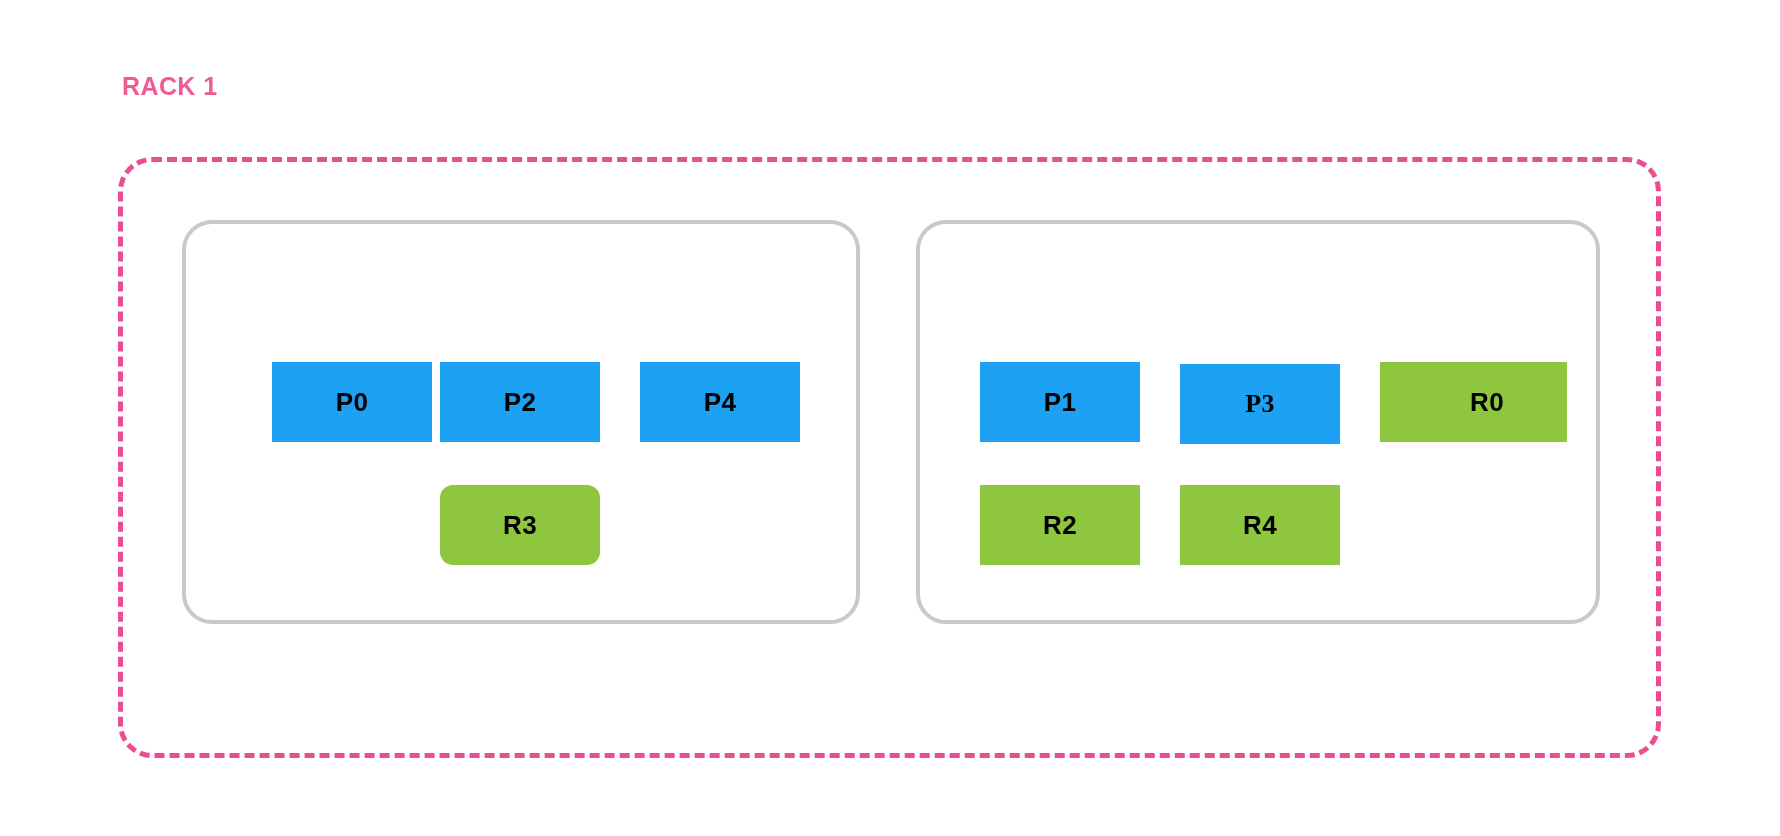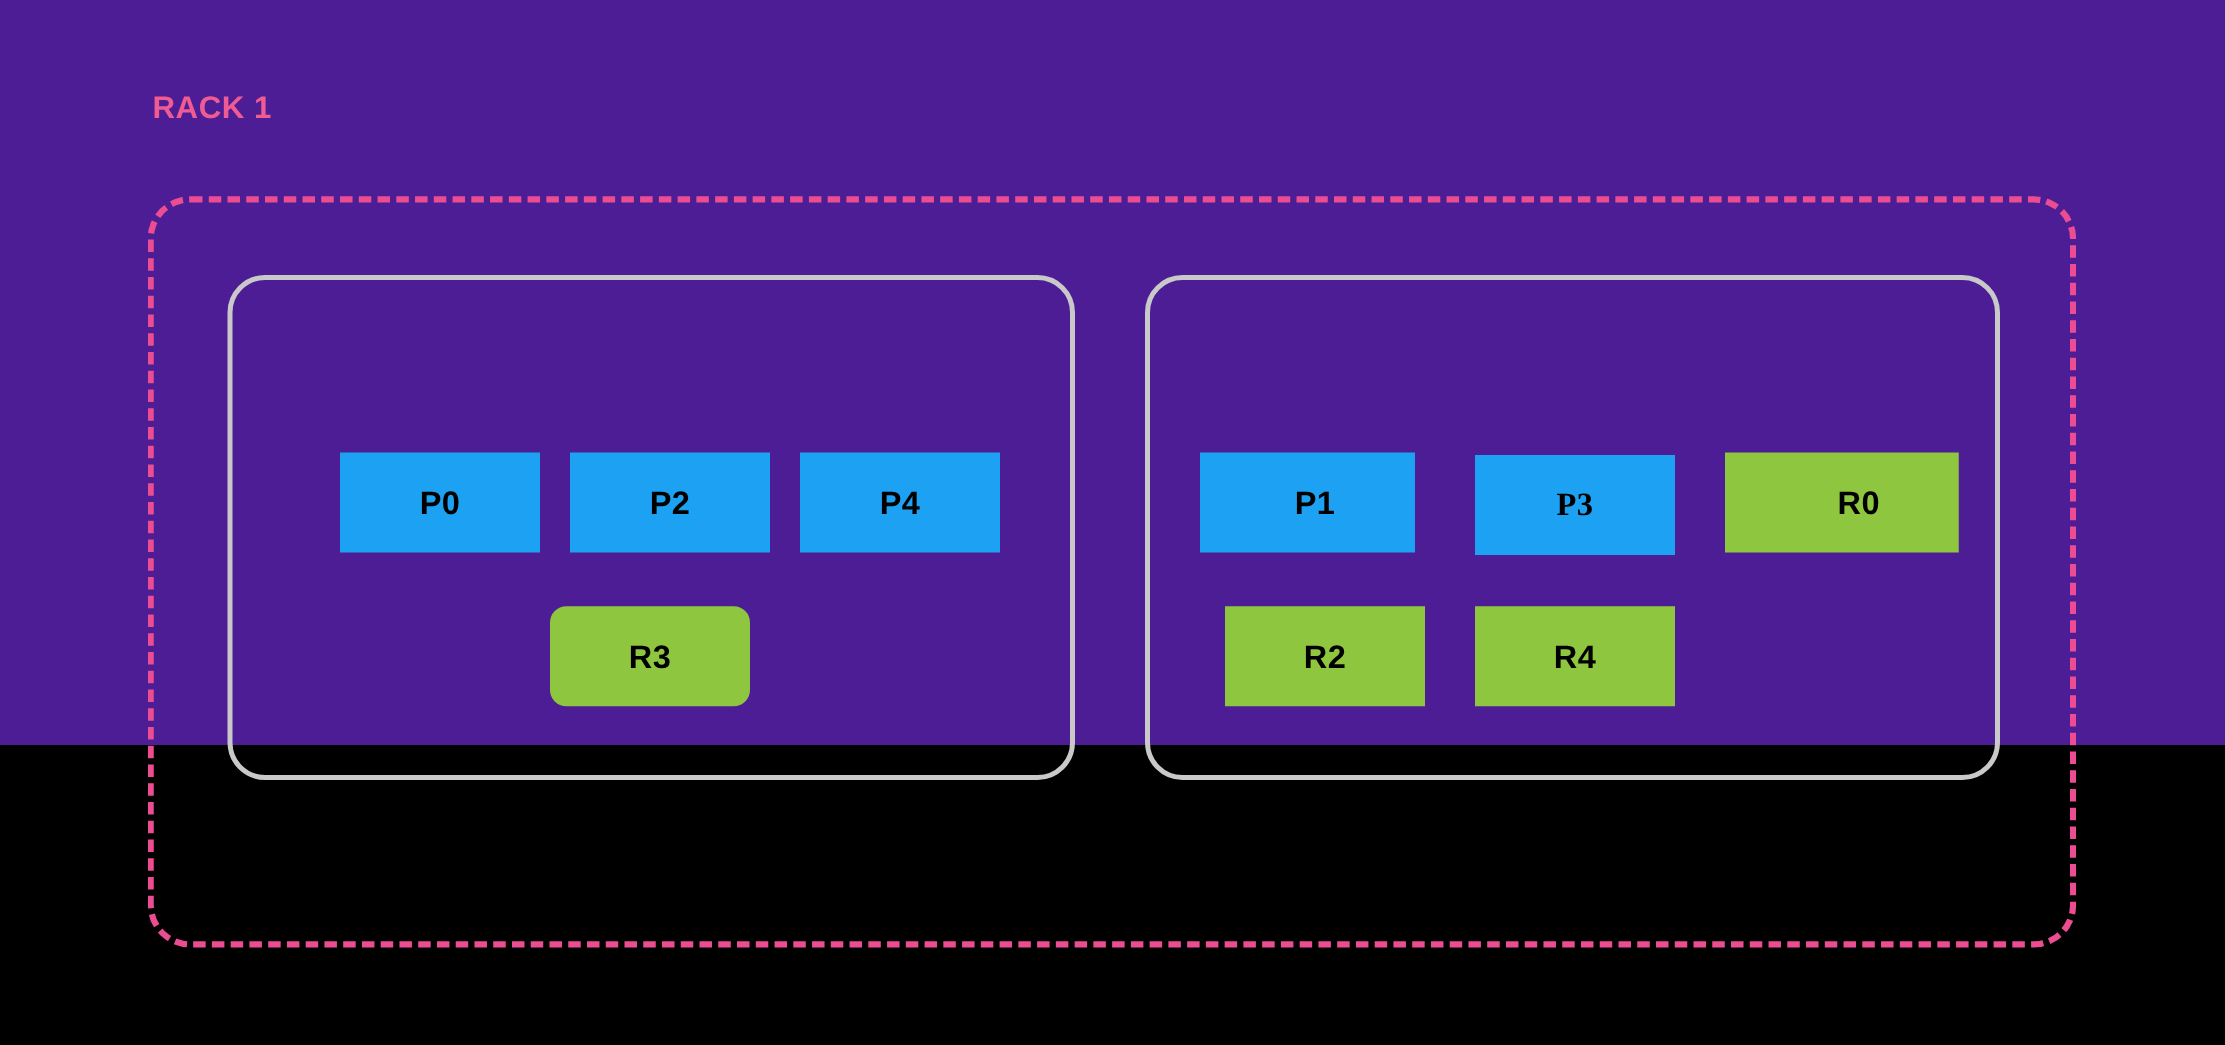--- a/index.html
+++ b/index.html
@@ -14,22 +14,22 @@
     overflow: hidden;
     font-family: "Liberation Sans", "DejaVu Sans", sans-serif;
     -webkit-font-smoothing: antialiased;
   }
 
   #diagram-canvas {
     position: absolute;
     left: 0;
     top: 0;
     width: 1780px;
-    height: 596px;
-    background: #4c1d95;
+    height: 836px;
+    background: #ffffff;
   }
 
   
   .rack-label {
     position: absolute;
     left: 122px;
     top: 74px;
     font-size: 25px;
     font-weight: bold;
     letter-spacing: 0.4px;
@@ -86,28 +86,28 @@
     letter-spacing: 0.3px;
     line-height: 1;
     border-radius: 0;
     user-select: none;
   }
   .tile.primary { background: #1da1f2; }
   .tile.replica { background: #8fc63f; }
 
   
   .pos-p0 { left: 240px; top: 362px; margin-left: 32px; }
-  .pos-p2 { left: 456px; top: 362px; }
+  .pos-p2 { left: 440px; top: 362px; }
   .pos-p4 { left: 640px; top: 362px; }
   
   .pos-r1 { left: 240px; top: 485px; }
   .pos-r3 { left: 440px; top: 485px; border-radius: 13px; }
 
   
-  .pos-p1 { left: 960px; top: 362px; padding-left: 12px; }
+  .pos-p1 { left: 980px; top: 362px; }
   .pos-p3 { left: 1180px; top: 364px; font-family: Liberation Serif, serif; }
   .pos-r0 { left: 1380px; top: 362px; padding-left: 27px; }
   
   .pos-r2 { left: 980px; top: 485px; }
   .pos-r4 { left: 1180px; top: 485px; }
 </style>
 </head>
 <body>
 
 <div id="diagram-canvas">

